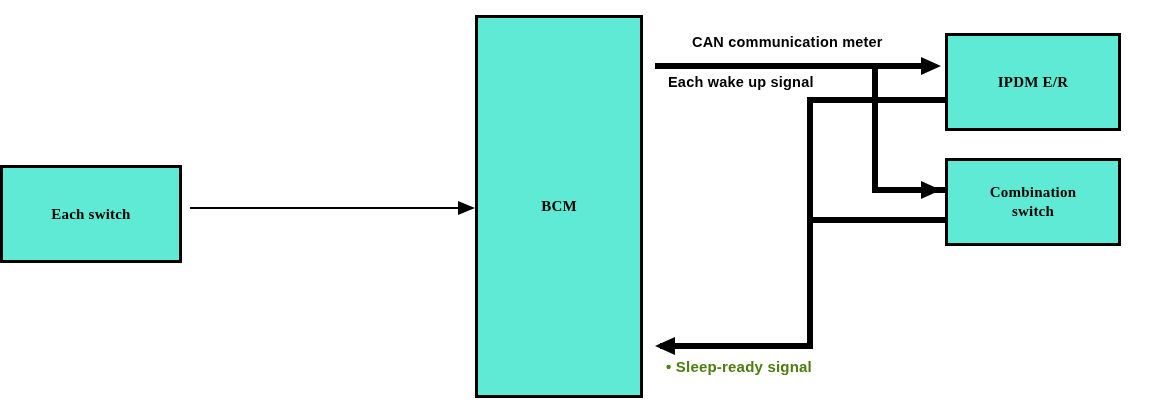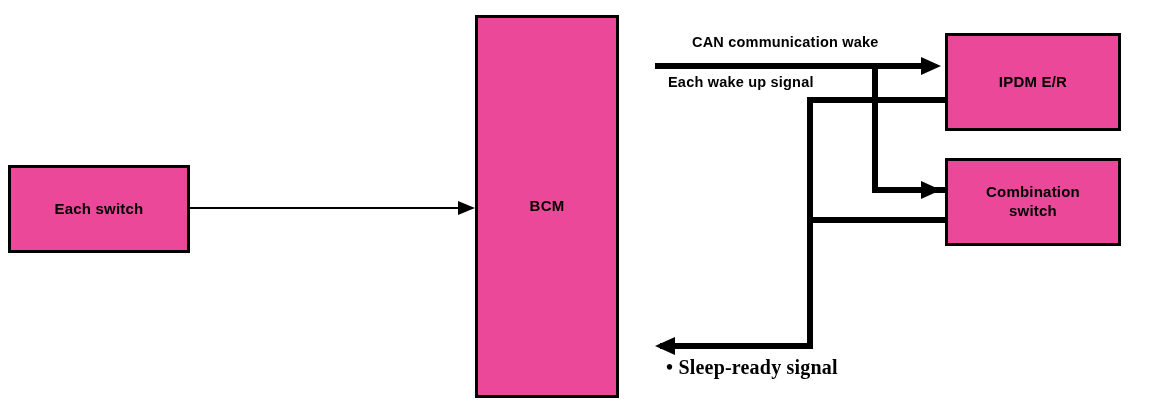--- a/index.html
+++ b/index.html
@@ -15,35 +15,36 @@
     position: relative;
     width: 1152px;
     height: 412px;
     background: #ffffff;
     overflow: hidden;
   }
   .box {
     position: absolute;
     box-sizing: border-box;
     border: 3px solid #000000;
-    background: #ec4899;
+    background: #5eead4;
     display: flex;
     align-items: center;
     justify-content: center;
     text-align: center;
+    font-family: Liberation Serif, serif;
   }
   .box-label {
     font-size: 15px;
     font-weight: 700;
     color: #000000;
     line-height: 1.25;
     letter-spacing: 0.2px;
   }
-  #box-each-switch { left: 8px;  top: 165px; width: 182px; height: 88px; }
-  #box-bcm         { left: 475px; top: 15px;  width: 144px; height: 383px; align-items: center; }
+  #box-each-switch { left: 0;  top: 165px; width: 182px; height: 98px; }
+  #box-bcm         { left: 475px; top: 15px;  width: 168px; height: 383px; align-items: center; }
   #box-ipdm        { left: 945px; top: 33px;  width: 176px; height: 98px; }
   #box-meter       { left: 945px; top: 158px; width: 176px; height: 88px; }
 
   .wire {
     position: absolute;
     background: #000000;
   }
   .wire-thin { background: #000000; }
 
   .arrow-right {
@@ -74,27 +75,26 @@
   .wire-label {
     position: absolute;
     font-size: 14.5px;
     font-weight: 700;
     color: #000000;
     white-space: nowrap;
     letter-spacing: 0.2px;
   }
   .bullet-list {
     position: absolute;
-    font-size: 20px;
+    font-size: 15px;
     font-weight: 700;
-    color: #000000;
+    color: #4d7c0f;
     white-space: nowrap;
     letter-spacing: 0.2px;
     line-height: 22px;
-    font-family: Liberation Serif, serif;
   }
   .bullet-item { display: block; }
 </style>
 </head>
 <body>
 
 <div id="diagram">
 
   <div class="box" id="box-each-switch">
     <span class="box-label">Each switch</span>
@@ -128,21 +128,21 @@
   <div class="wire" style="left:872px; top:63px; width:6px; height:128px;"></div>
 
   <div class="wire" style="left:872px; top:187px; width:73px; height:6px;"></div>
   <div class="arrow-right" style="left:921px; top:181px;"></div>
 
   <div class="wire" style="left:807px; top:217px; width:138px; height:6px;"></div>
 
   <div class="wire" style="left:660px; top:343px; width:153px; height:6px;"></div>
   <div class="arrow-left" style="left:655px; top:337px;"></div>
 
-  <div class="wire-label" style="left:692px; top:34px;">CAN communication wake</div>
+  <div class="wire-label" style="left:692px; top:34px;">CAN communication meter</div>
 
   <div class="wire-label" style="left:668px; top:74px;">Each wake up signal</div>
 
   <div class="bullet-list" style="left:666px; top:356px;">
     <span class="bullet-item">• Sleep-ready signal</span>
   </div>
 
 </div>
 
 </body></html>

